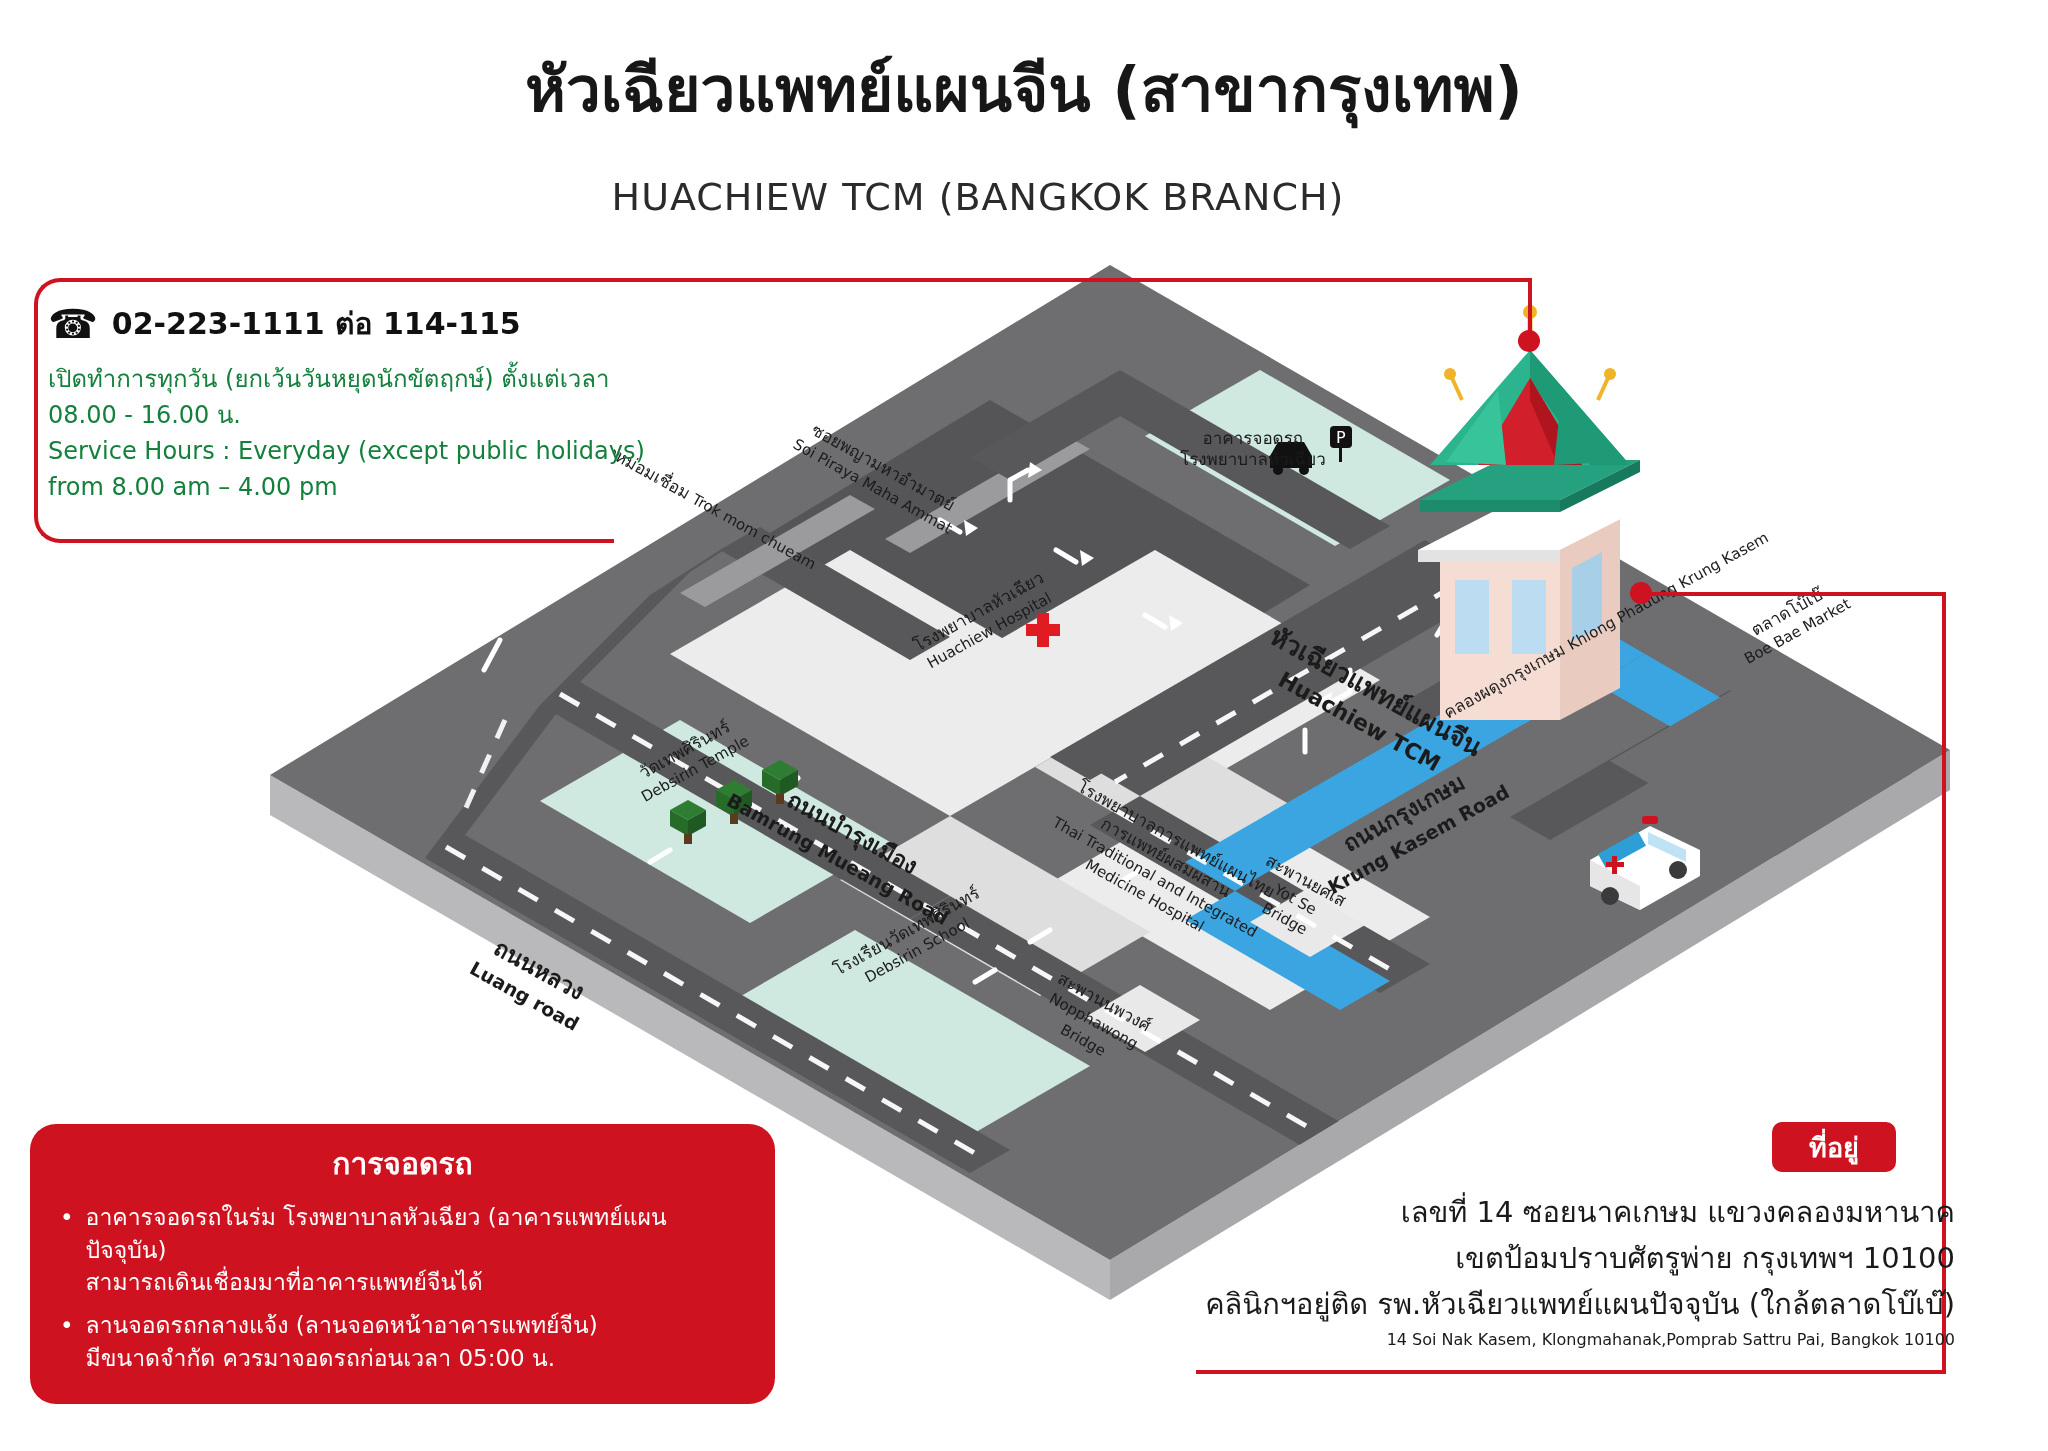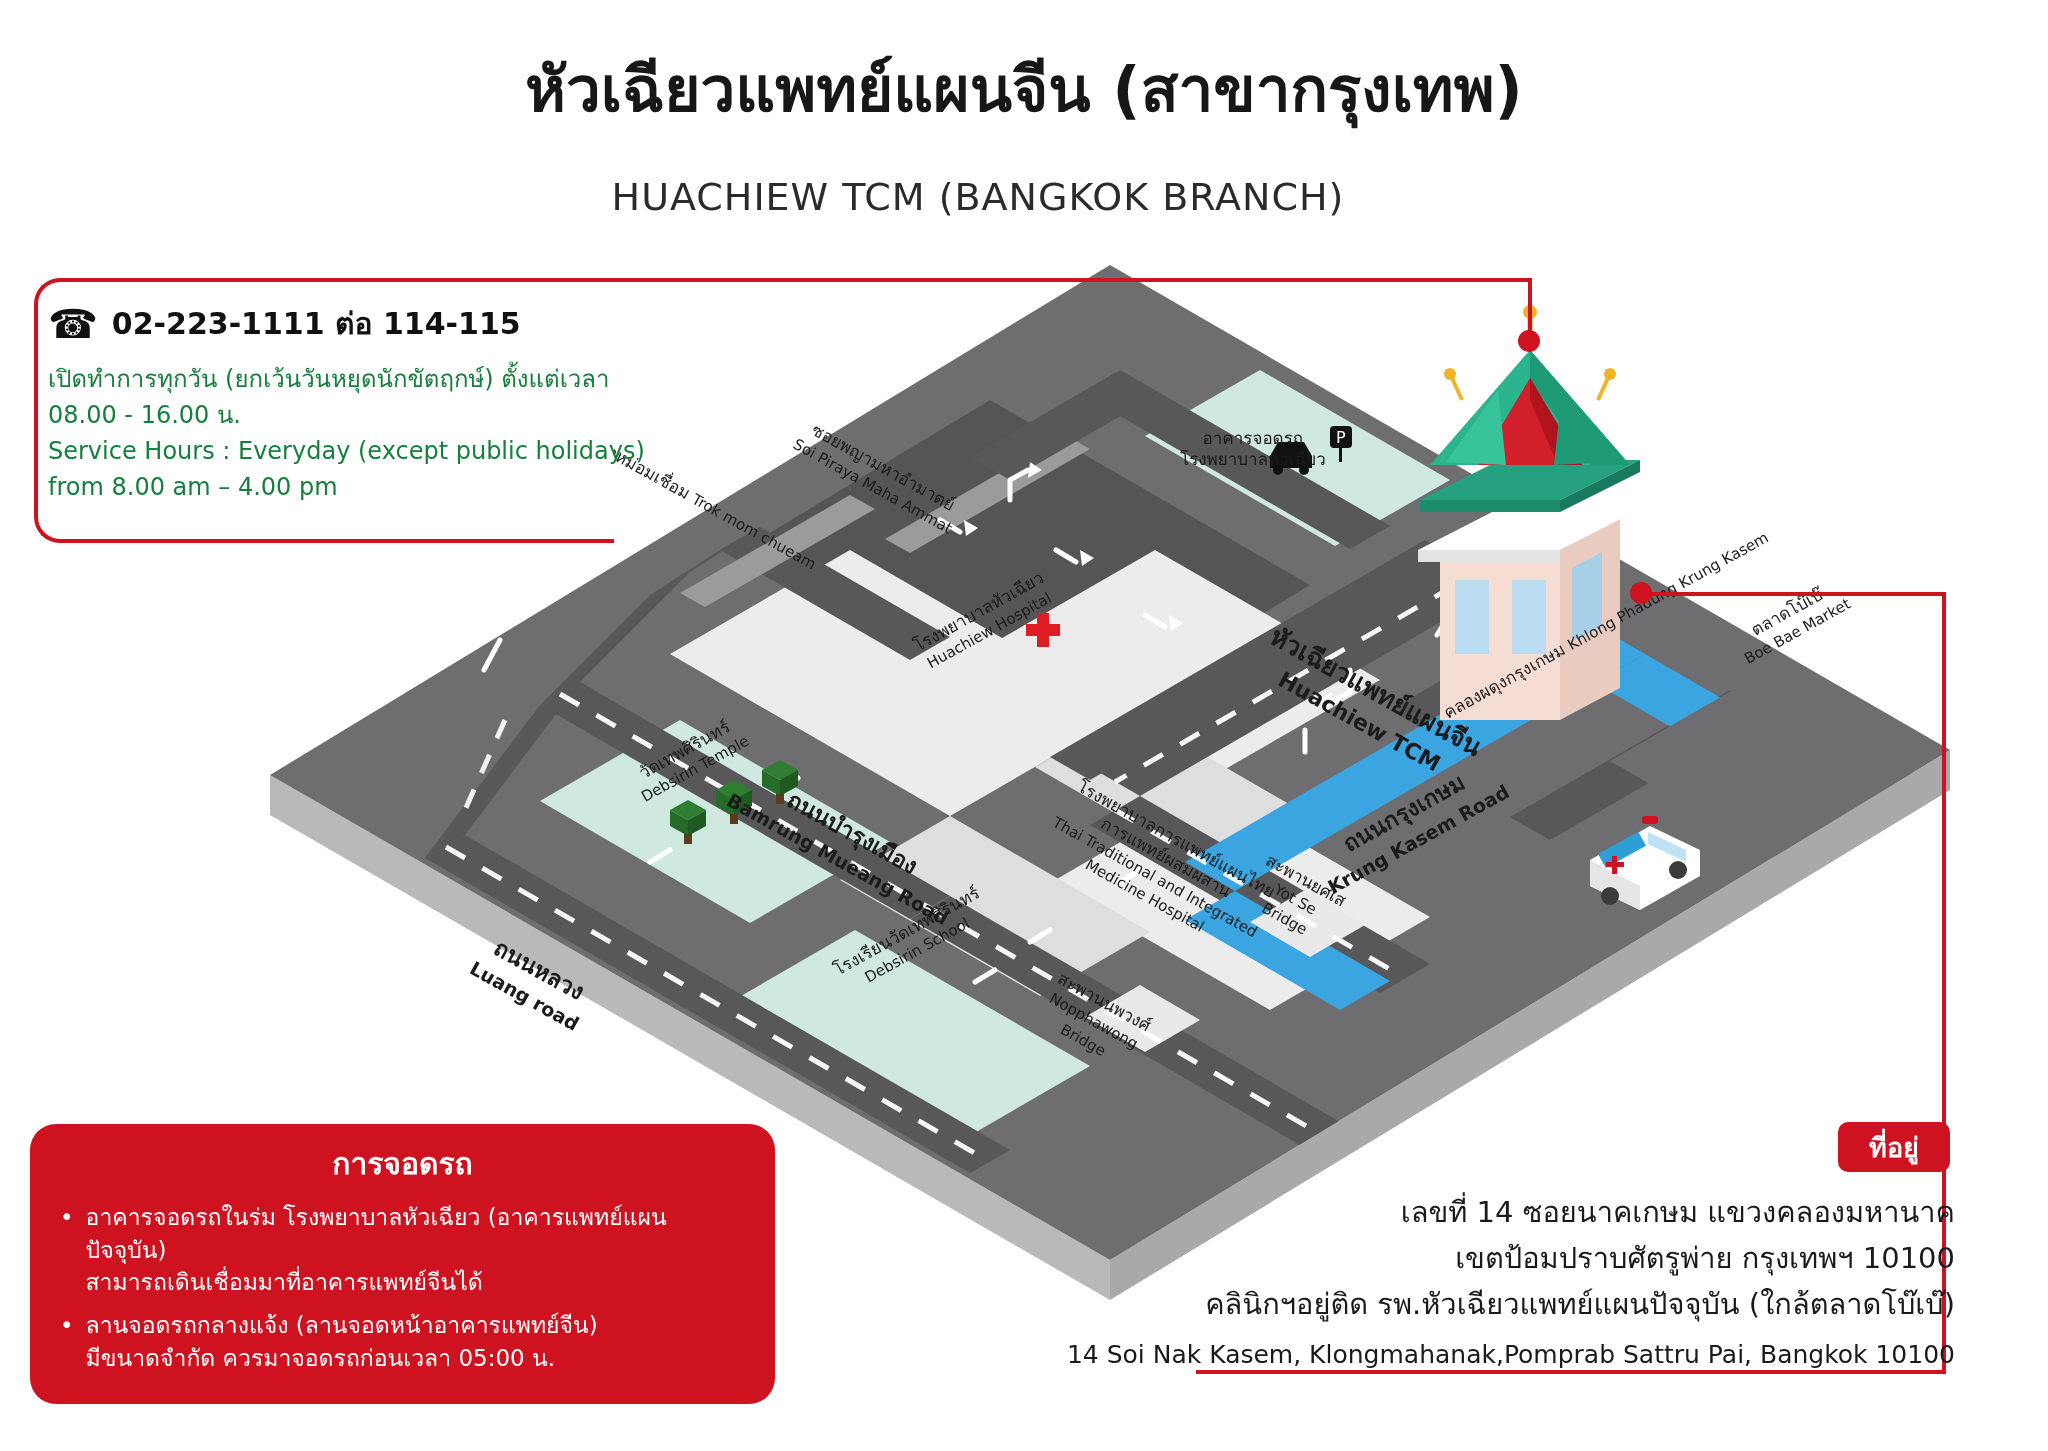--- a/index.html
+++ b/index.html
@@ -49,27 +49,27 @@
     background:#cf1220;border-radius:26px;
     box-sizing:border-box;padding:16px 30px;
     color:#fff;
   }
   #parking-title{font-size:30px;font-weight:bold;text-align:center;margin-bottom:14px;}
   .parking-item{display:flex;gap:12px;font-size:23px;line-height:1.42;margin-bottom:10px;}
   .bullet{font-size:23px;line-height:1.42;}
 
   
   #address-badge{
-    top:1122px;left:1838px;width:112px;height:50px;background:#cf1220;
+    top:1122px;left:1772px;width:124px;height:50px;background:#cf1220;
     border-radius:10px;color:#fff;font-size:27px;font-weight:bold;
     display:flex;align-items:center;justify-content:center;
   }
   #address-block{top:1190px;left:1060px;width:895px;text-align:right;}
   .addr-line{font-size:29px;line-height:1.58;color:#1a1a1a;}
-  .addr-line.en{font-size:25px;margin-top:8px;}
+  .addr-line.en{font-size:16px;}
   
   #addr-line-v-right{top:592px;left:1942px;width:4px;height:782px;background:#cf1220;}
   #addr-line-top{top:592px;left:1640px;width:306px;height:4px;background:#cf1220;}
   #addr-line-bottom{top:1370px;left:1196px;width:750px;height:4px;background:#cf1220;}
   #addr-dot{top:582px;left:1630px;width:22px;height:22px;border-radius:50%;background:#cf1220;}
 
   
   #map-wrap{top:250px;left:250px;width:1720px;height:1150px;}
   #map-svg{display:block;}
   .mlabel{

